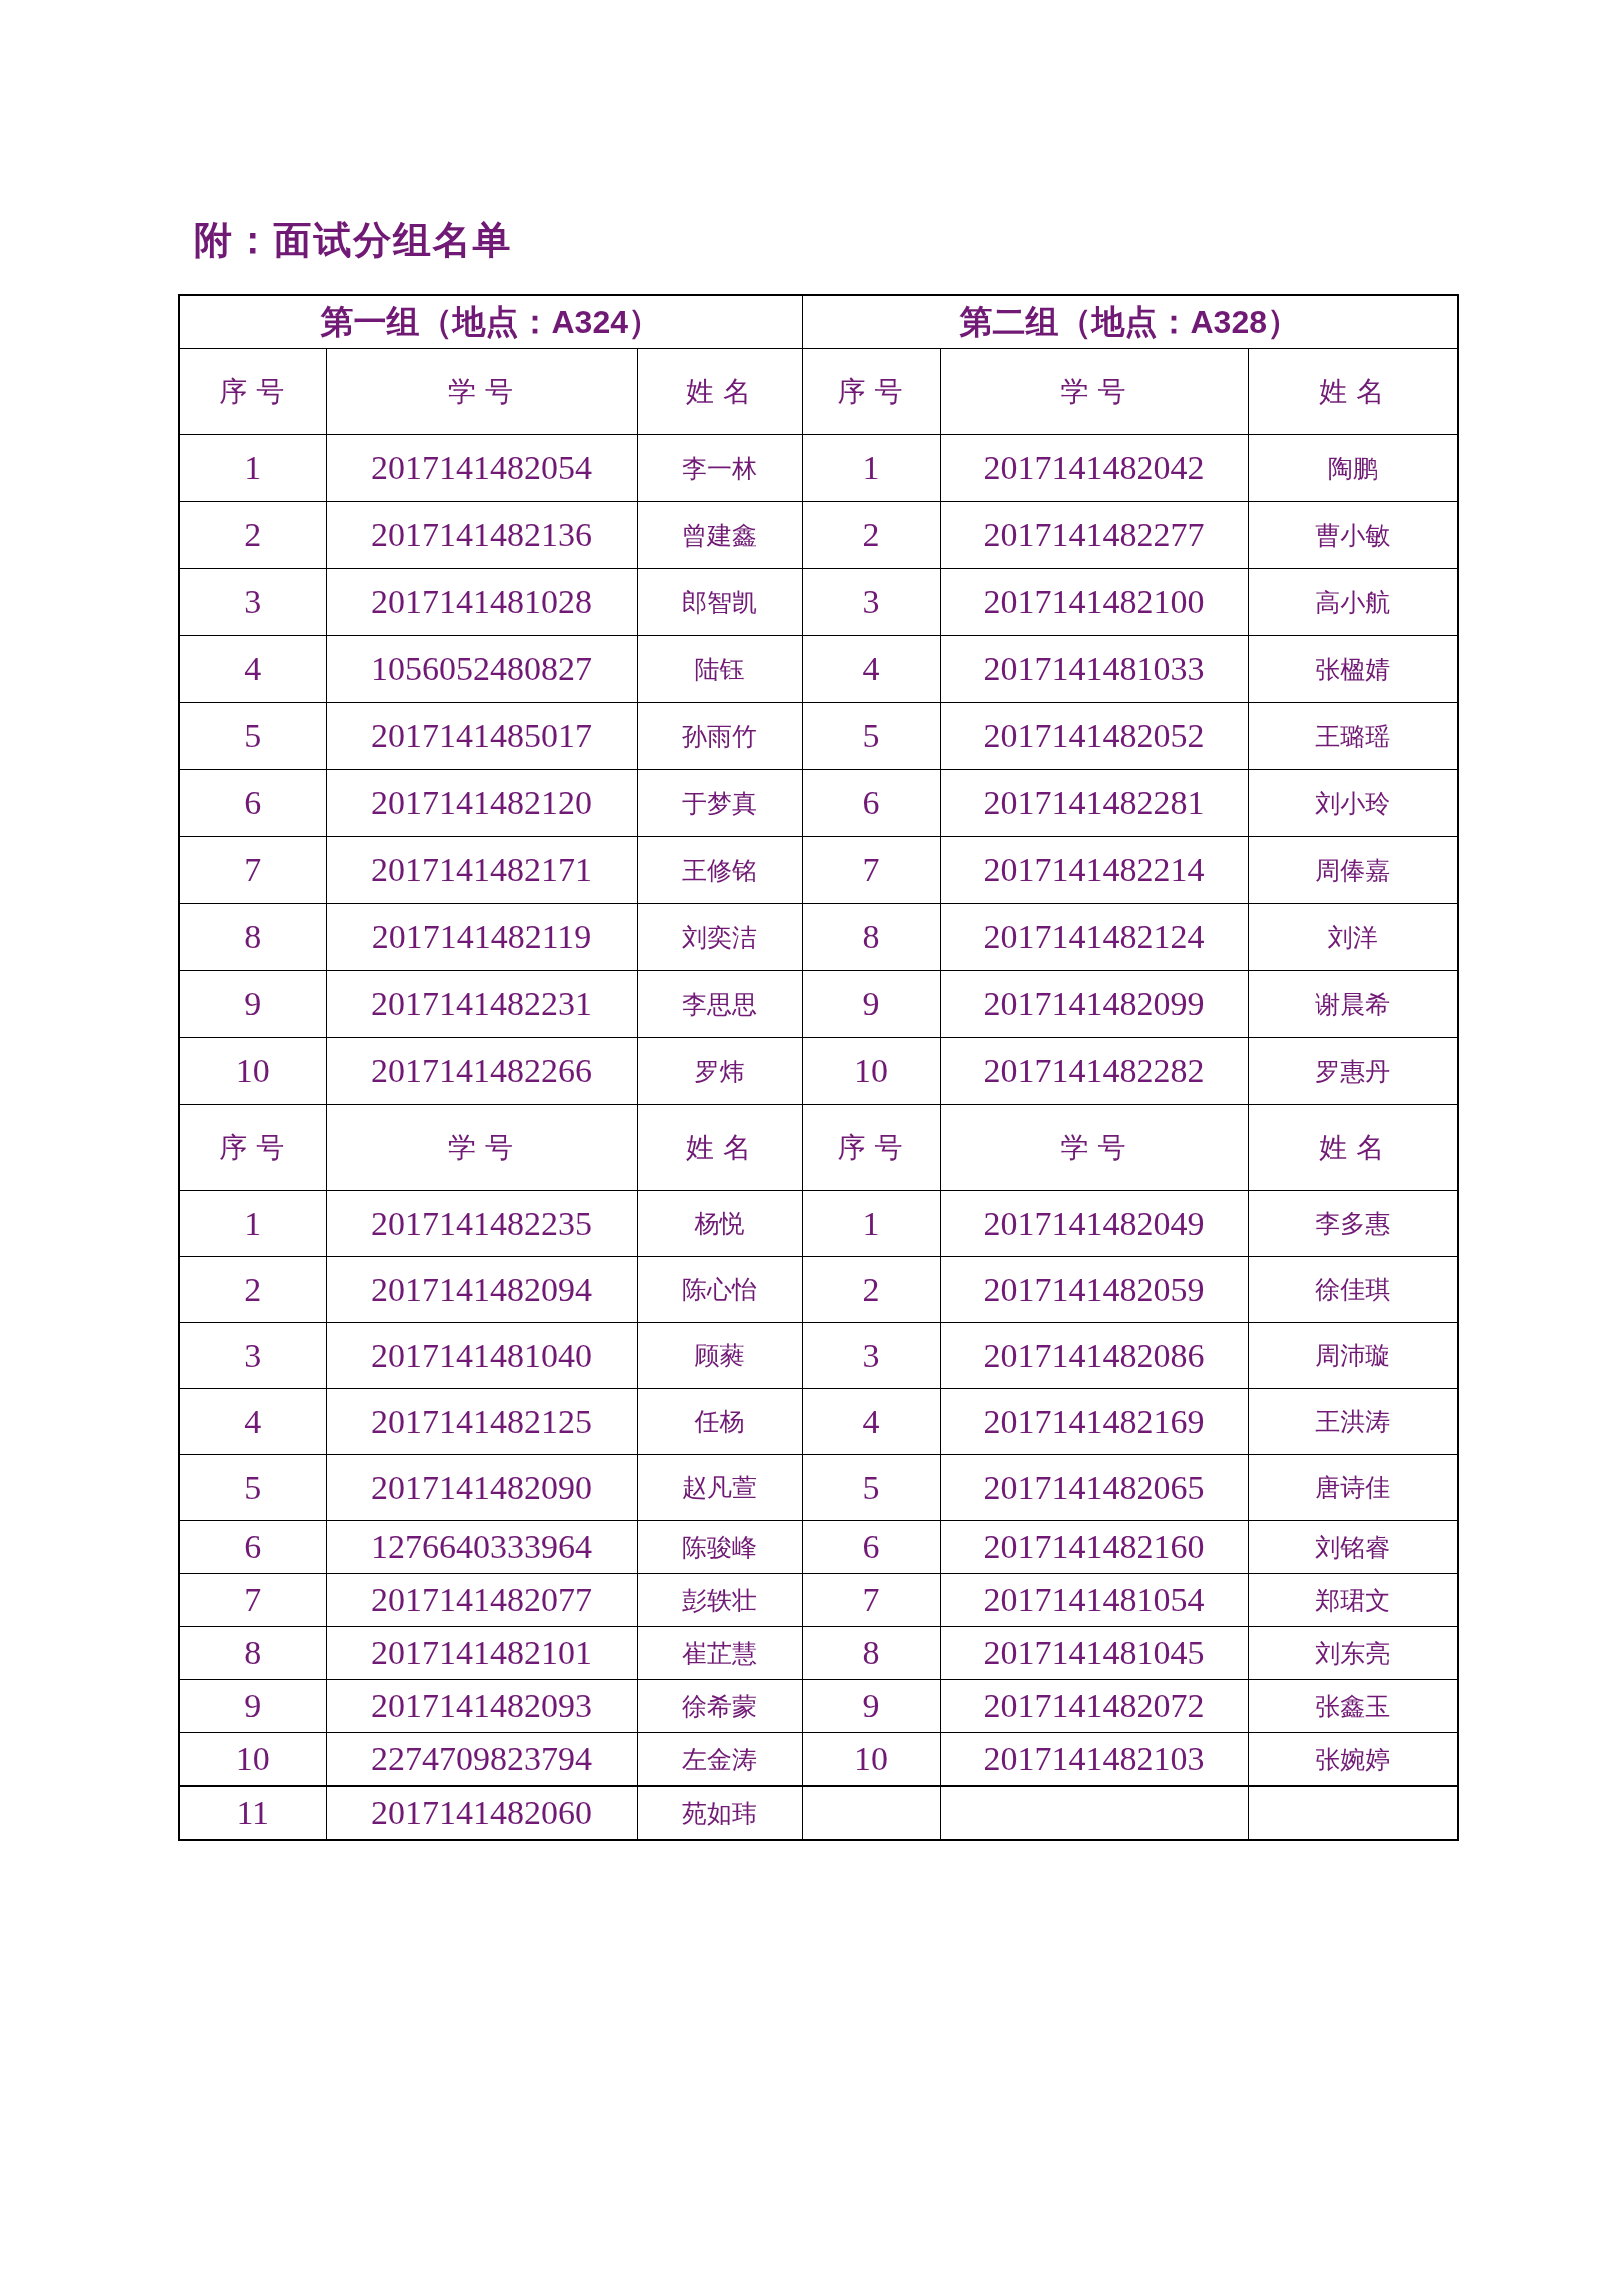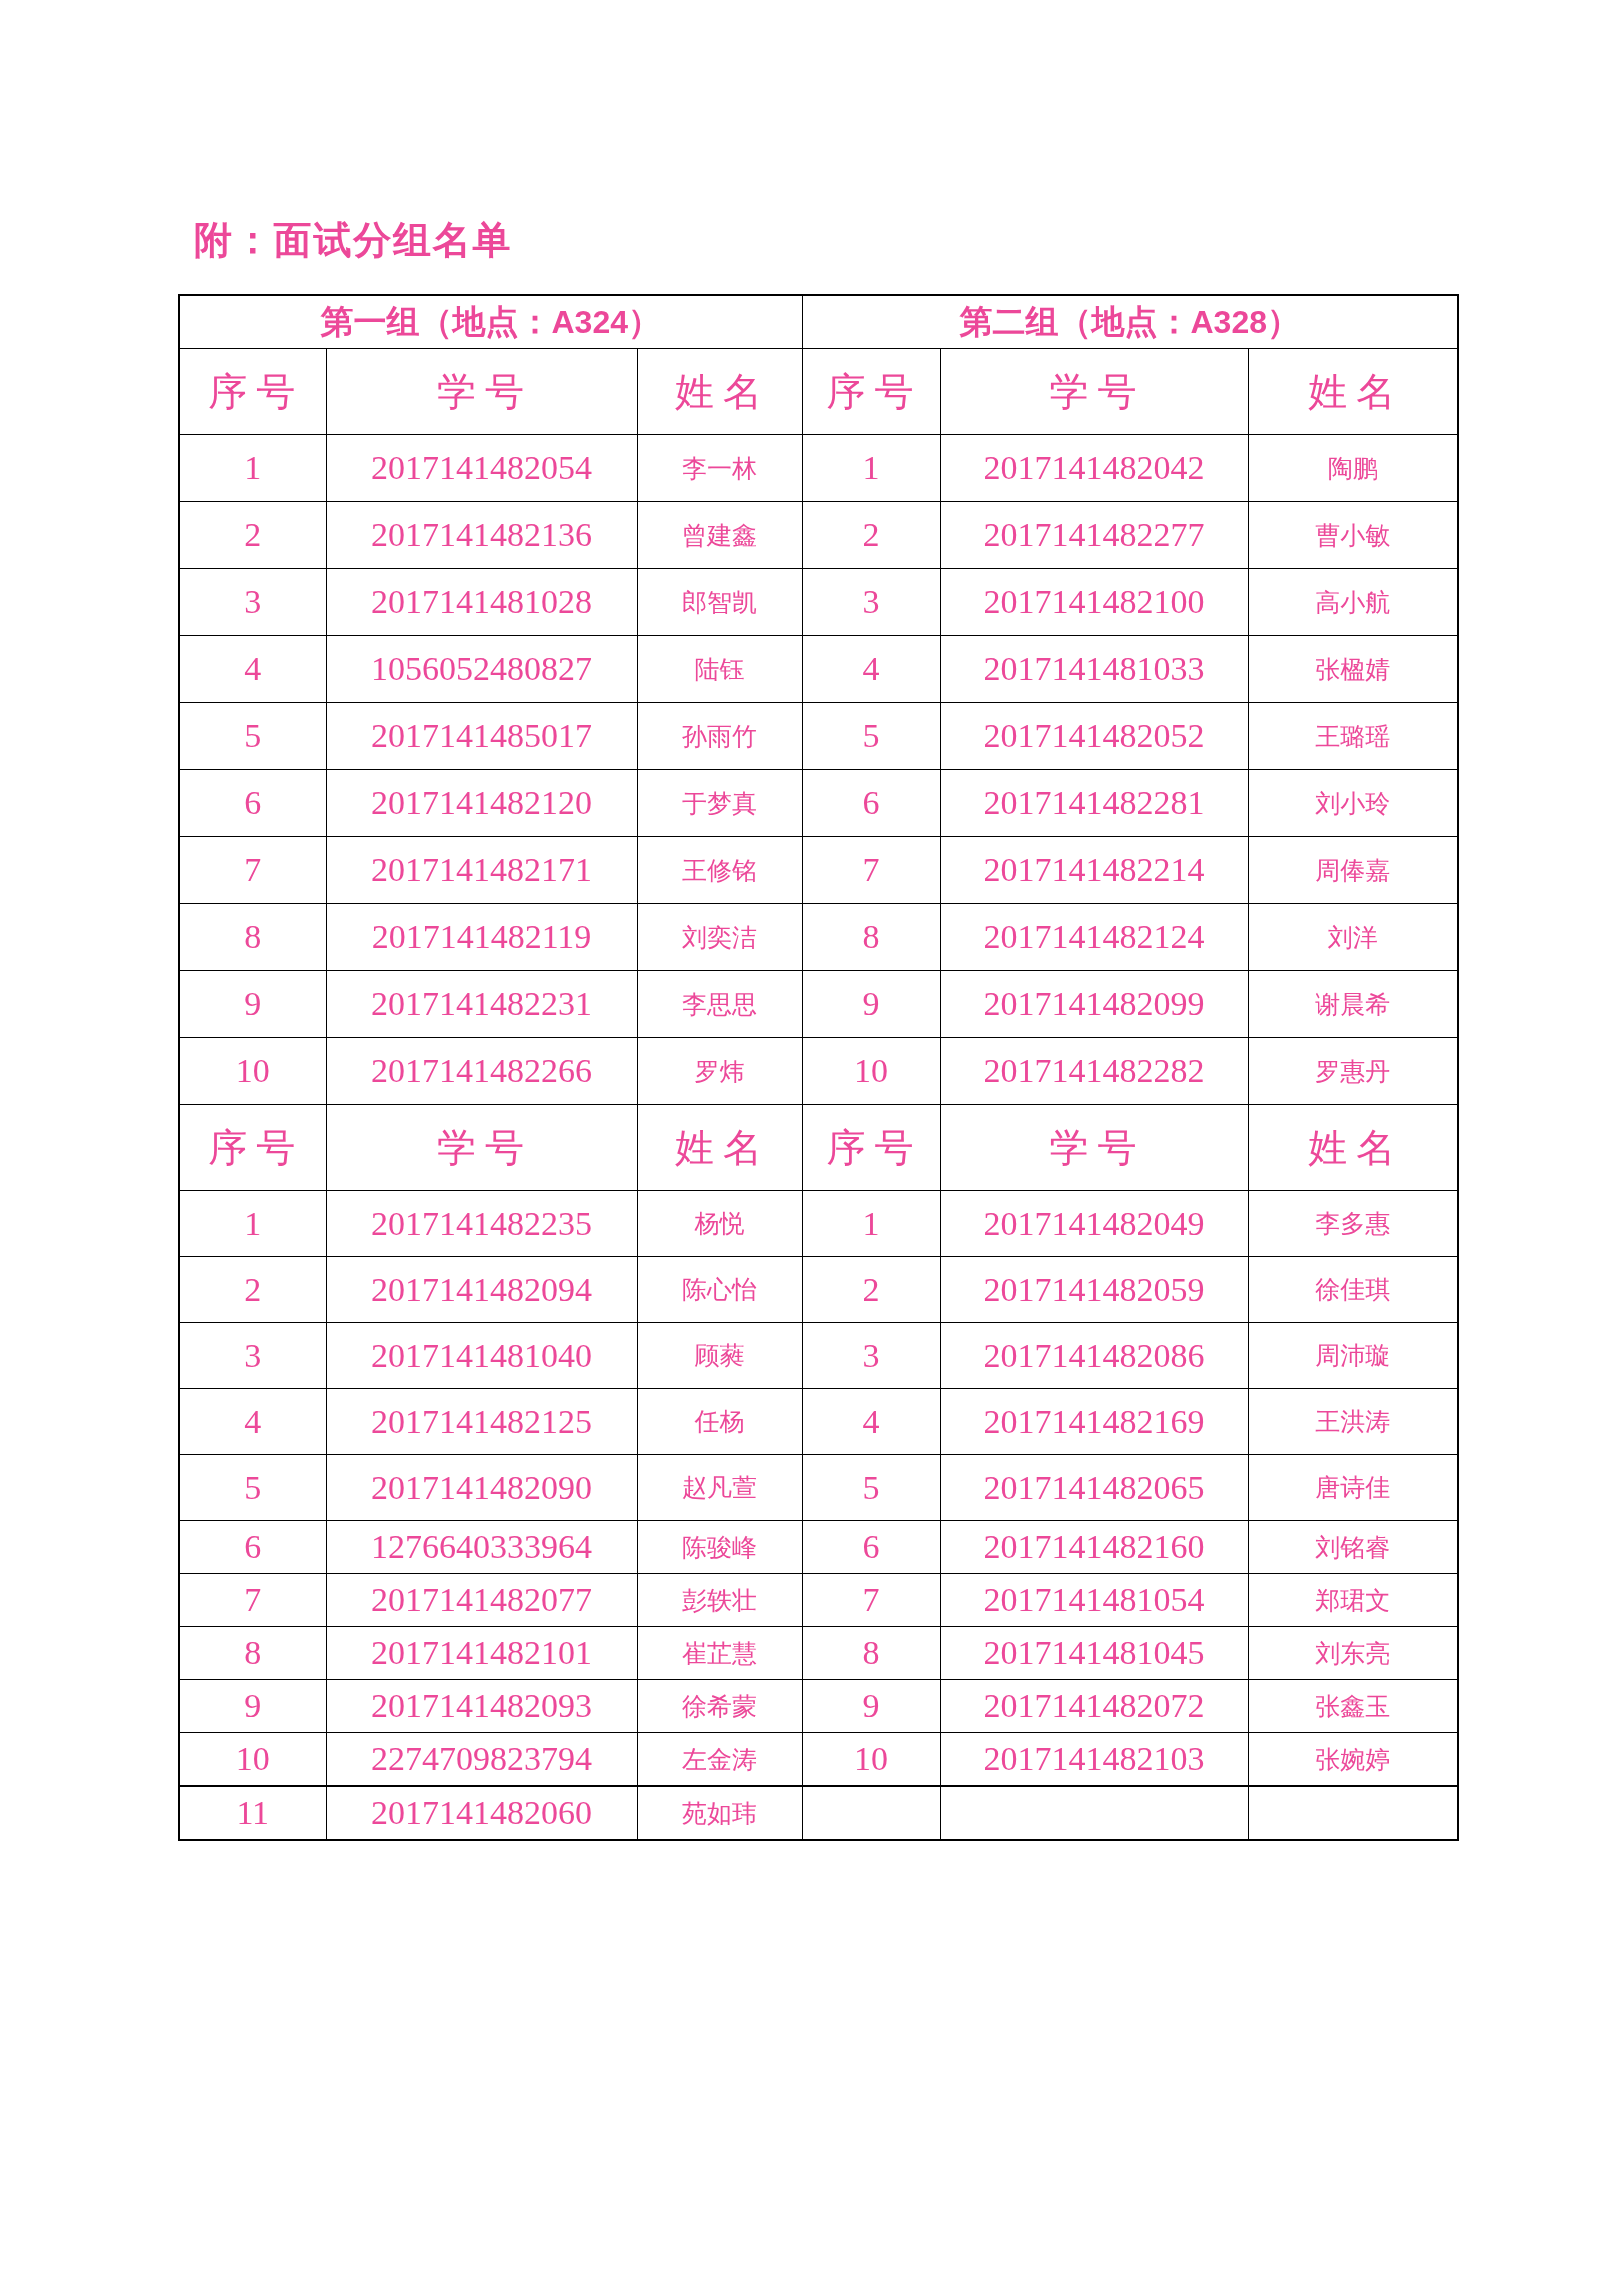--- a/index.html
+++ b/index.html
@@ -6,21 +6,21 @@
     margin: 0;
     padding: 0;
     background: #ffffff;
   }
   .page {
     position: relative;
     width: 1616px;
     height: 2285px;
     background: #ffffff;
     font-family: "Liberation Serif", "DejaVu Serif", serif;
-    color: #ec4899;
+    color: #701a75;
     overflow: hidden;
   }
   .doc-title {
     position: absolute;
     left: 194px;
     top: 215px;
     font-size: 38px;
     font-weight: bold;
     letter-spacing: 1.8px;
     white-space: nowrap;
@@ -41,21 +41,21 @@
     padding: 0;
     overflow: hidden;
   }
   tr.group-title-row td {
     height: 52px;
     font-size: 33px;
     font-weight: bold;
   }
   tr.header-row td {
     height: 85px;
-    font-size: 39px;
+    font-size: 28px;
     letter-spacing: 9px;
     padding-left: 7px;
   }
   tr.row-top td   { height: 66px; }
   tr.row-mid td   { height: 65px; }
   tr.row-short td { height: 52px; }
   tr.thick-top td { border-top-width: 2.7px; margin-top: 26px; }
   td.c-no   { font-size: 34px; }
   td.c-id   { font-size: 34px; }
   td.c-name { font-size: 25px; font-family: Liberation Serif, serif; }

